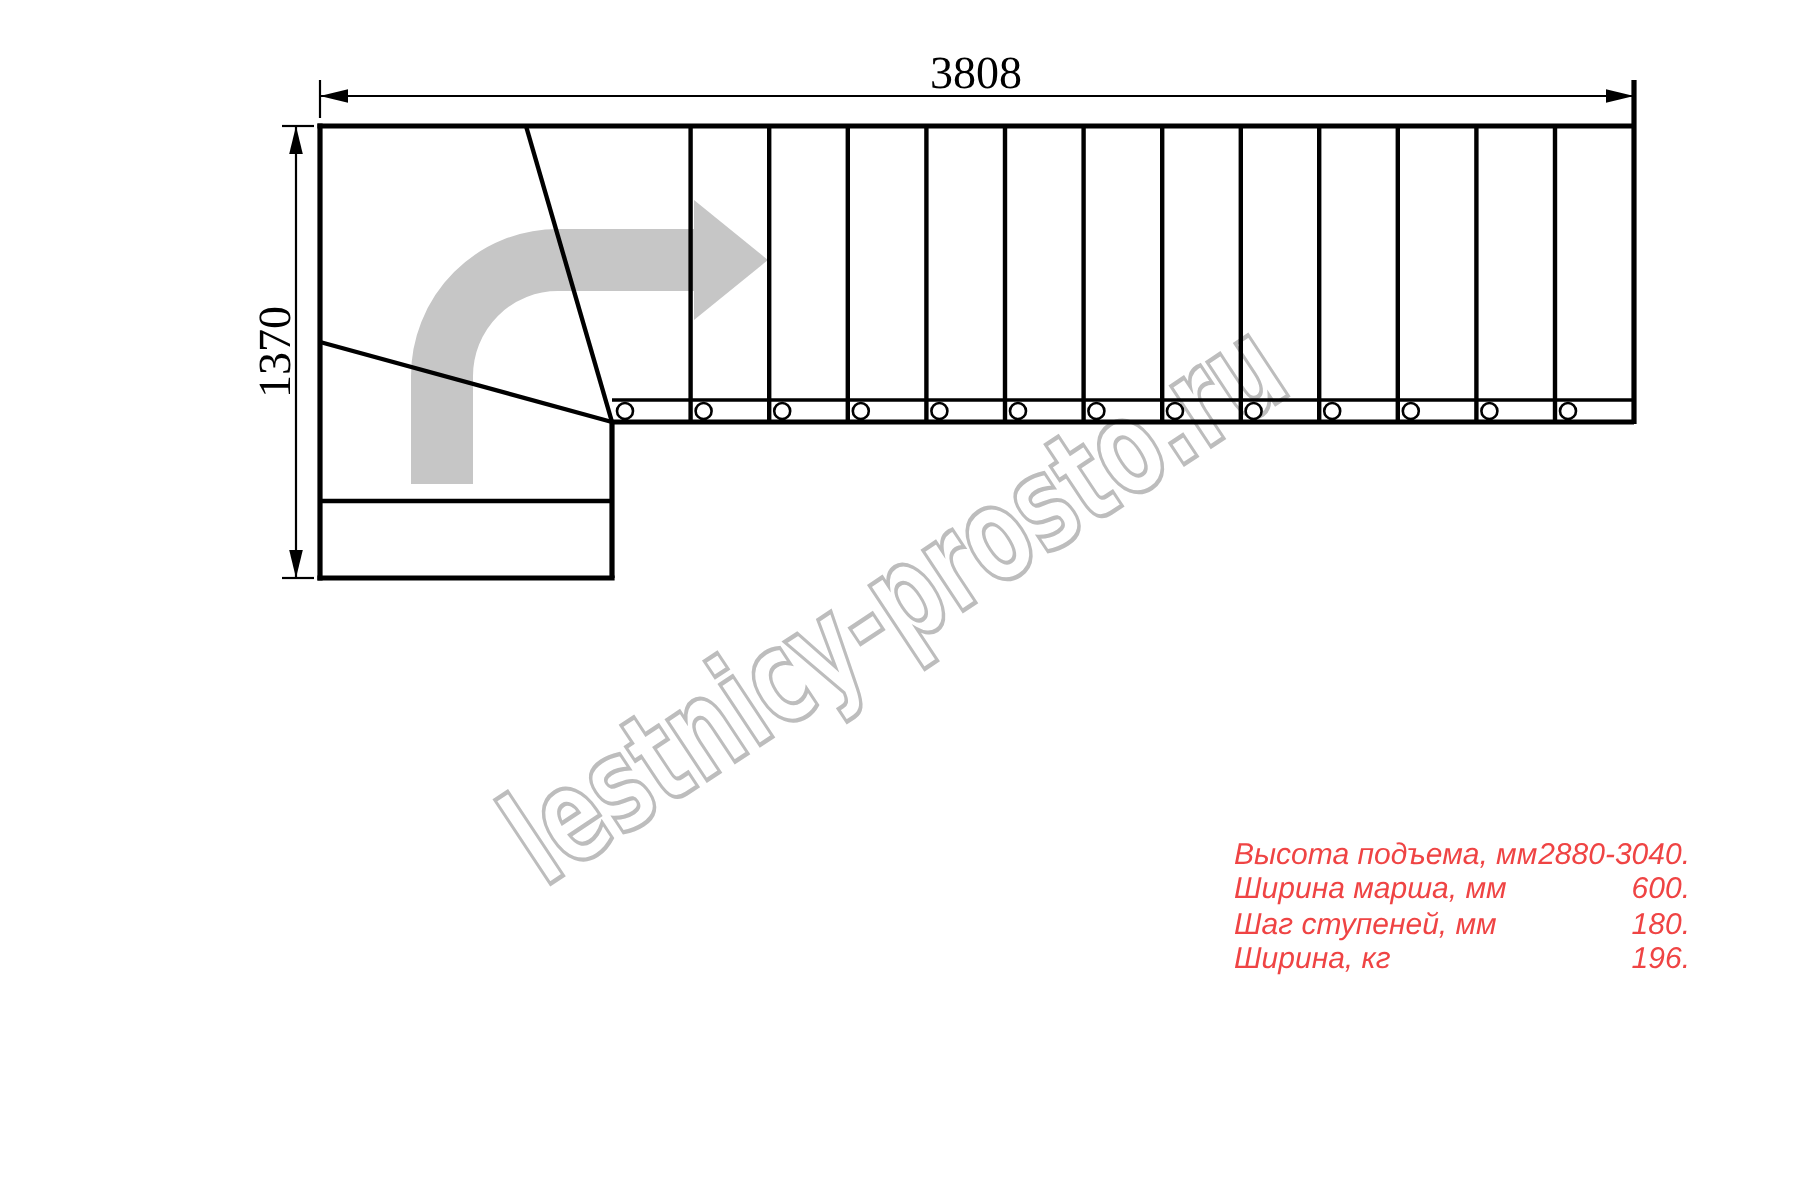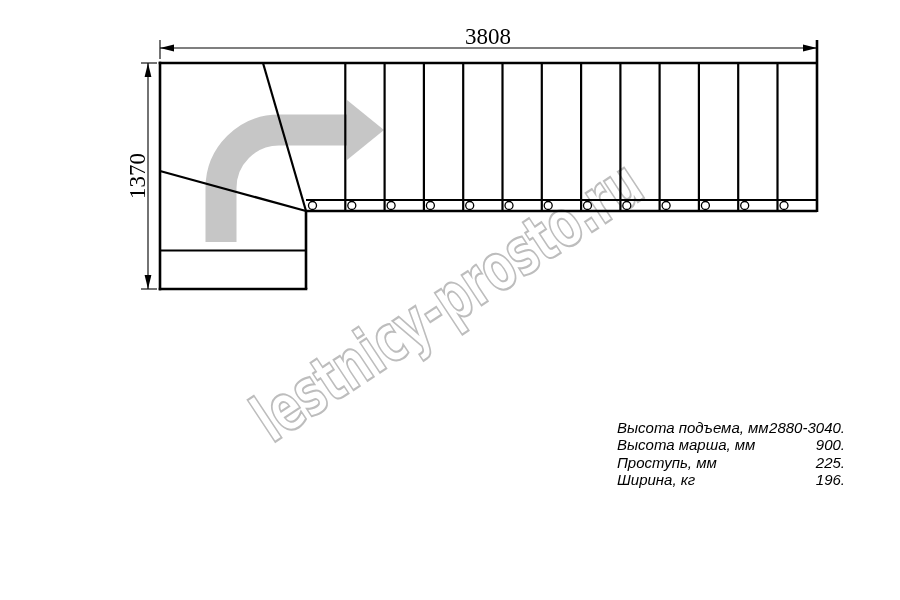--- a/index.html
+++ b/index.html
@@ -13,21 +13,21 @@
     font-size:23px;fill:#000;
   }
   .wm-text{
     font-family:"DejaVu Sans","Liberation Sans",sans-serif;
     font-weight:bold;font-size:66px;
     fill:none;stroke:#bdbdbd;stroke-width:2.2px;
   }
   .specs{
     position:absolute;left:617px;top:419px;width:228px;
     font-family:"Liberation Sans",sans-serif;
-    font-style:italic;font-size:15px;line-height:17.4px;color:#000000;
+    font-style:italic;font-size:15px;line-height:17.4px;color:#ef4444;
   }
   .specs .row{display:flex;justify-content:space-between;}
   .specs .val{text-align:left;}
 </style>
 </head>
 <body>
 
 <div class="canvas">
 
   <svg class="layer" viewBox="0 0 900 600">
@@ -108,26 +108,26 @@
       <text class="dim-text" transform="translate(145,176) rotate(-90)" text-anchor="middle">1370</text>
     </g>
   </svg>
 
   <div class="specs">
     <div class="row">
       <span class="lbl">Высота подъема, мм</span>
       <span class="val">2880-3040.</span>
     </div>
     <div class="row">
-      <span class="lbl">Высота марша, мм</span>
-      <span class="val">900.</span>
+      <span class="lbl">Ширина марша, мм</span>
+      <span class="val">600.</span>
     </div>
     <div class="row">
-      <span class="lbl">Проступь, мм</span>
-      <span class="val">225.</span>
+      <span class="lbl">Шаг ступеней, мм</span>
+      <span class="val">180.</span>
     </div>
     <div class="row">
       <span class="lbl">Ширина, кг</span>
       <span class="val">196.</span>
     </div>
   </div>
 
 </div>
 
 </body></html>

